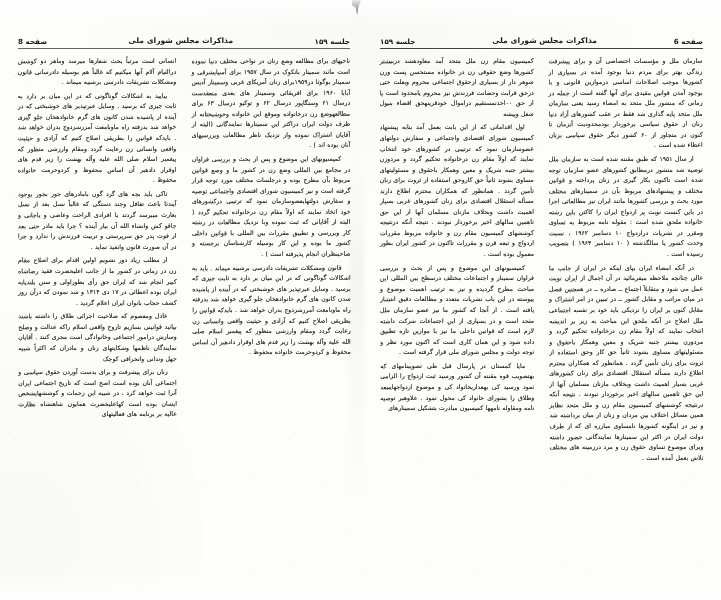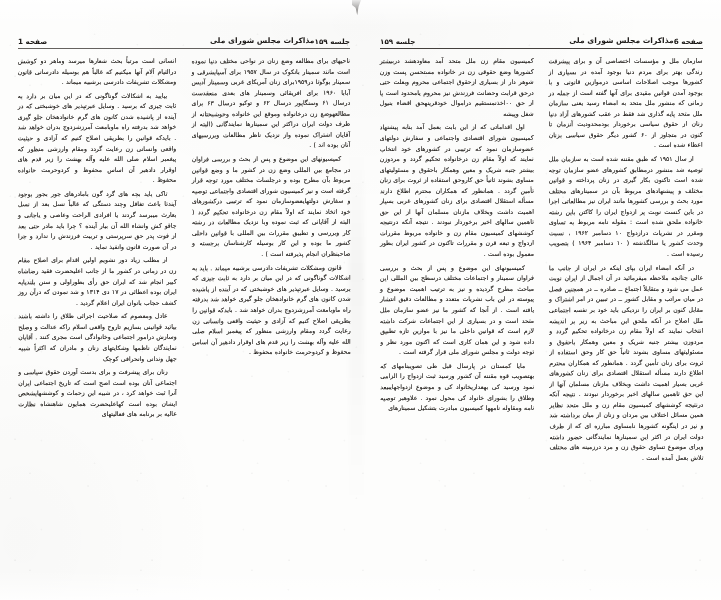--- a/index.html
+++ b/index.html
@@ -82,20 +82,21 @@
     height: 18px;
     margin-top: 27px;
     font-size: 7.2px;
     font-weight: bold;
     color: #1d1a18;
     letter-spacing: .2px;
   }
   .runhead .rh-slot { white-space: nowrap; line-height: 1; }
   .runhead .rh-center {
     flex: 1;
+    text-align: center;
     font-size: 7.6px;
     letter-spacing: .3px;
   }
   .rule {
     height: 0;
     border-top: 1.15px solid #2a2622;
     margin-top: 2.5px;
     opacity: .88;
   }
   .rule.faint { opacity: .72; }
@@ -184,21 +185,21 @@
       </div>
 
     </div>
   </section>
 
   <section class="page page-left">
 
     <header class="runhead">
       <span class="rh-slot">جلسه ۱۵۹</span>
       <span class="rh-slot rh-center">مذاکرات مجلس شورای ملی</span>
-      <span class="rh-slot">صفحه 1</span>
+      <span class="rh-slot">صفحه 8</span>
     </header>
     <div class="rule faint"></div>
 
     <div class="cols">
 
       <div class="col col-a">
         <div class="col-inner">
           <p>ناحیهای برای مطالعه وضع زنان در نواحی مختلف دنیا نموده است مانند سمینار بانکوک در سال ۱۹۵۷ برای آسیایشرقی و سمینار بوگوتا در۱۹۵۹برای زنان آمریکای غربی وسمینار آدیس آبابا ۱۹۶۰ برای افریقائی وسمینار های بعدی منعقدست درسال ۶۱ وسنگاپور درسال ۶۲ و توکیو درسال ۶۳ برای مطالعهوضع زن درخانواده وموقع این خانواده وخوشبختانه از طرف دولت ایران دراکثر این سمینارها نمایندگانی (البته از آقایان اشتراک نموده واز نزدیک ناظر مطالعات وبررسیهای آنان بوده اند ) .</p>
           <p class="indent">کمیسیونهای این موضوع و پس از بحث و بررسی فراوان در مجامع بین المللی وضع زن در کشور ما و وضع قوانین مربوط بآن مطرح بوده و درجلسات مختلف مورد توجه قرار گرفته است و نیز کمیسیون شورای اقتصادی واجتماعی توصیه و سفارش دولتهایعضوسازمان نمود که ترتیبی درکشورهای خود اتخاذ نمایند که اولاً مقام زن درخانواده تحکیم گردد ( البته از آقایانی که ثبت نموده وبا نزدیک مطالعات در رشته کار وبررسی و تطبیق مقررات بین المللی با قوانین داخلی کشور ما بوده و این کار بوسیله کارشناسان برجسته و صاحبنظران انجام پذیرفته است ) .</p>
           <p class="indent">قانون ومشکلات تشریفات دادرسی برشبیه میماند . باید به اشکالات گوناگونی که در این میان بر دارد به ثابت چیزی که برسید . وسایل عبرتپذیر های خوشبختی که در آینده از پاشیده شدن کانون های گرم خانوادهخان جلو گیری خواهد شد بدرفته راه ماوبامعت آمرزشزدوج بدران خواهد شد . بایدکه قوانین را بطریقی اصلاح کنیم که آزادی و حیثیت واقعی وانسانی زن رعایت گردد ومقام وارزشی منظور که پیغمبر اسلام صلی الله علیه وآله بهشت را زیر قدم های اوقرار دادهبر آن اساس محفوظ و کردوحرمت خانواده محفوظ .</p>

